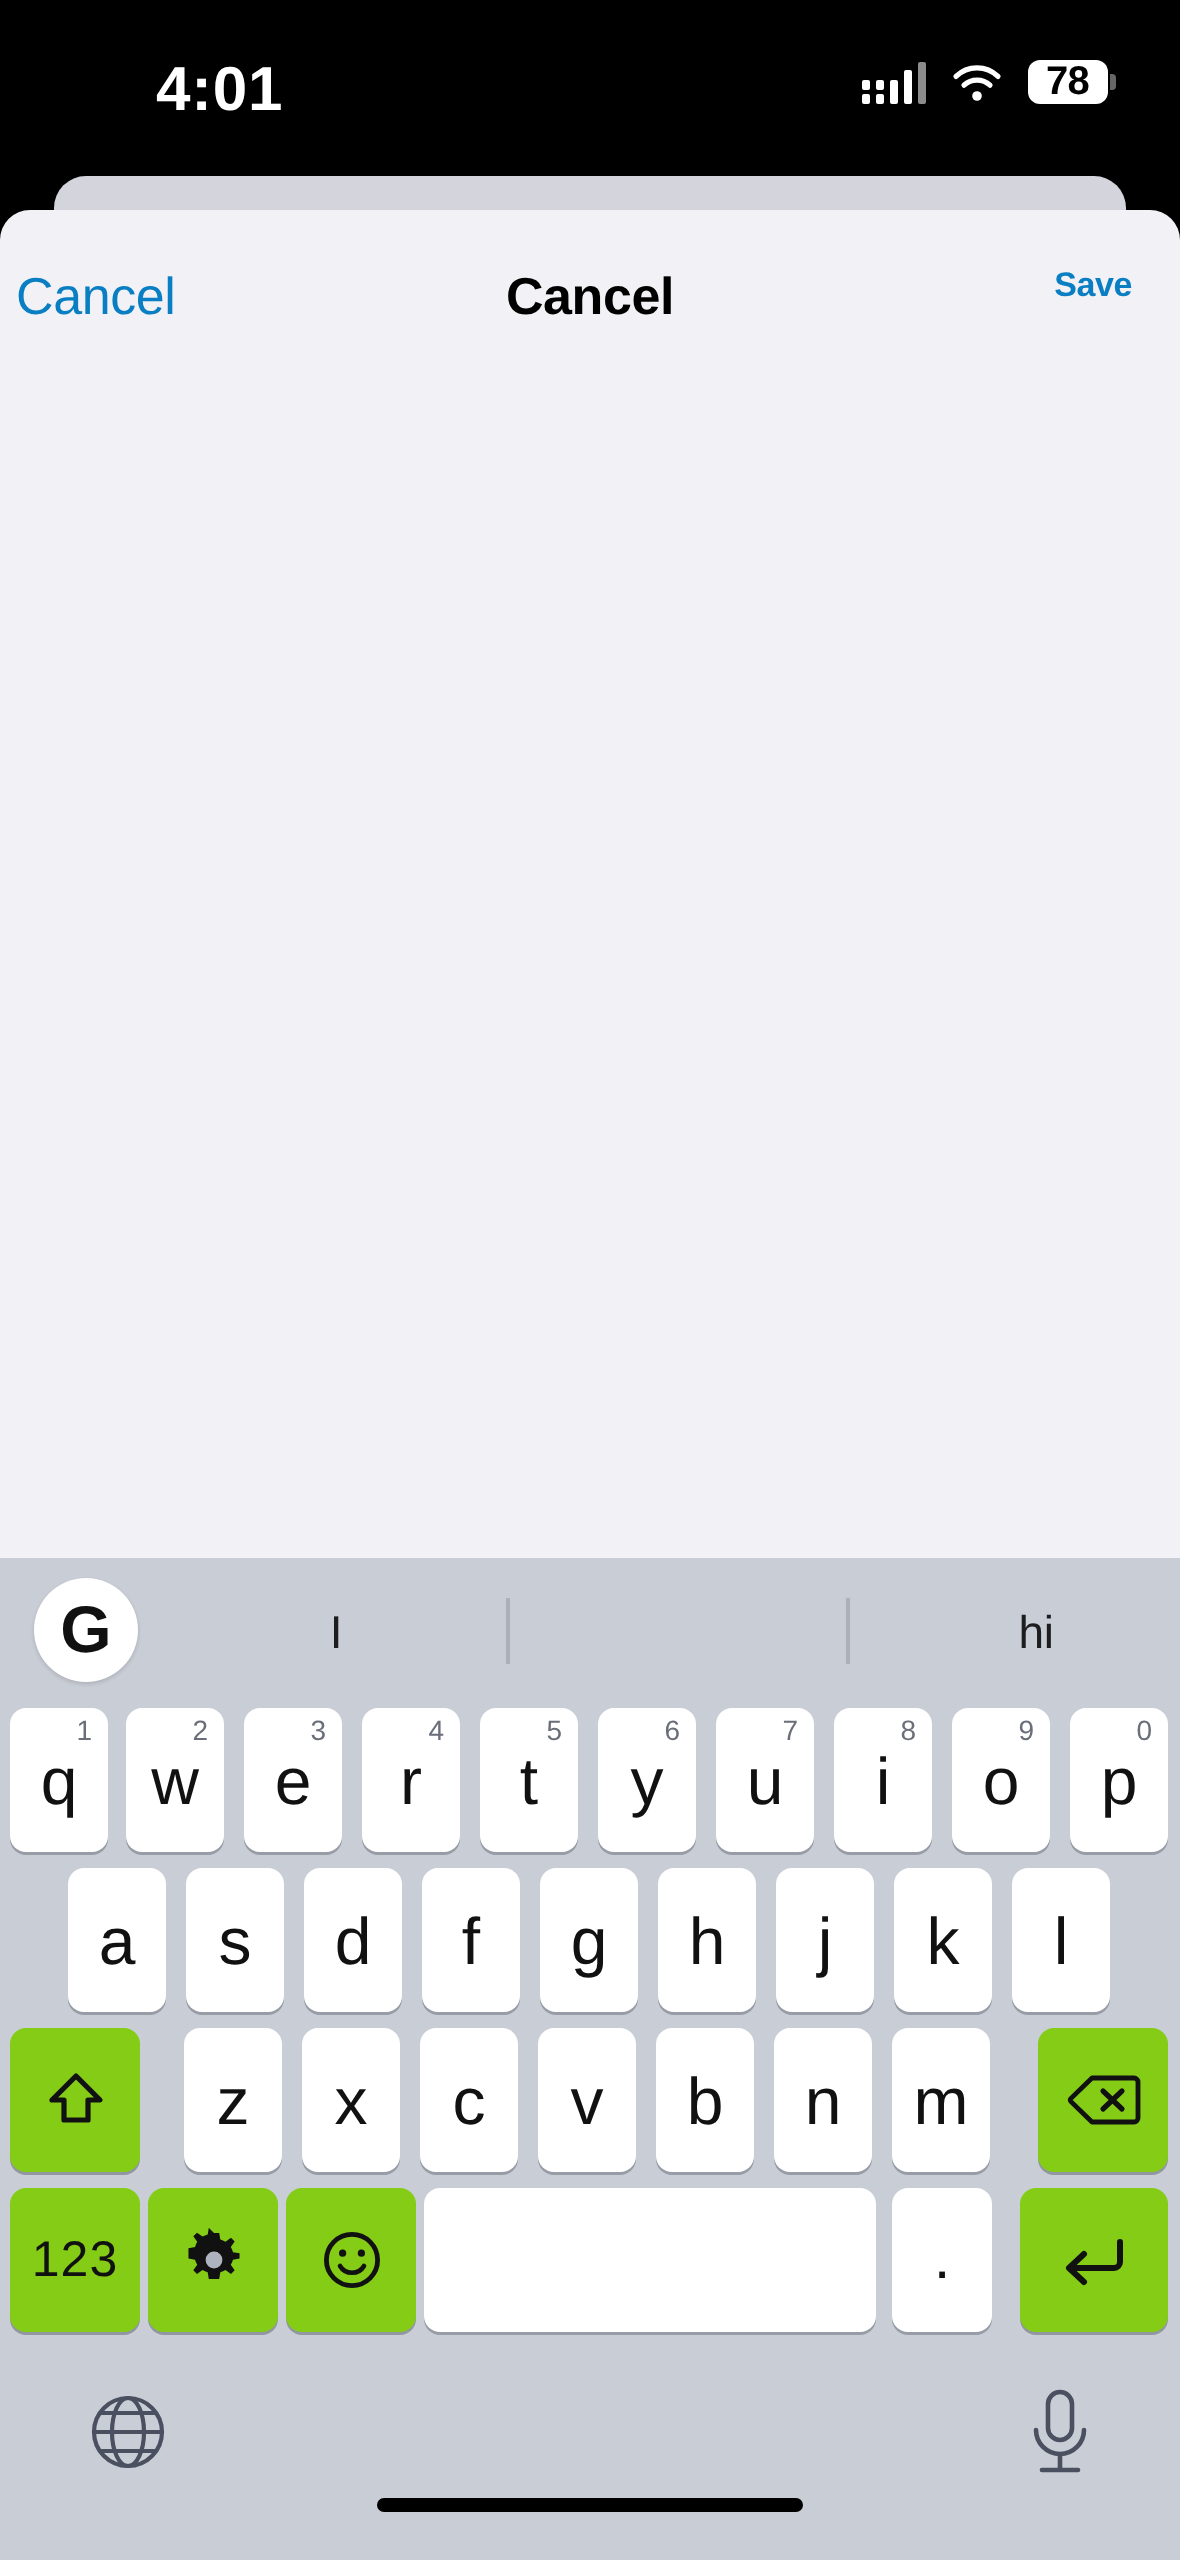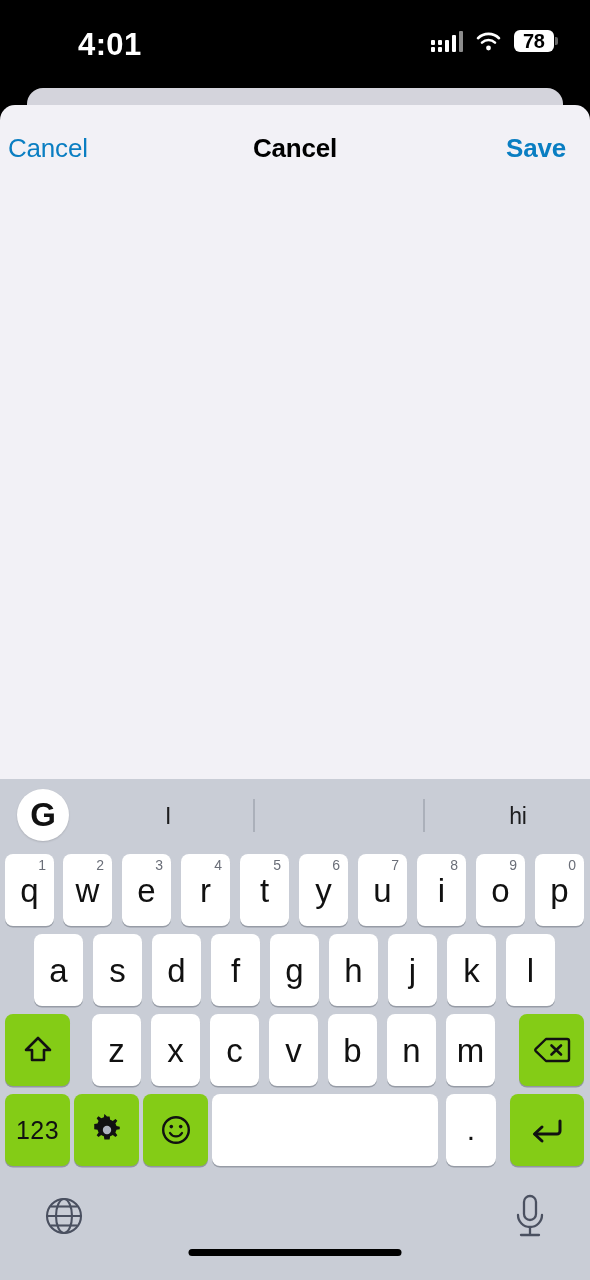--- a/index.html
+++ b/index.html
@@ -54,21 +54,21 @@
     position:absolute; left:8px; top:28px;
     font-size:26px; color:#0a7ec2; letter-spacing:-.2px;
   }
   .nav-title {
     position:absolute; left:0; right:0; top:28px;
     text-align:center; font-size:26px; font-weight:700; color:#000;
     letter-spacing:-.2px;
   }
   .nav-save {
     position:absolute; right:24px; top:28px;
-    font-size:26px; color:#0a7ec2; font-weight:600; letter-spacing:-.2px;
+    font-size:17px; color:#0a7ec2; font-weight:600; letter-spacing:-.2px;
   }
 
   
   .text-card {
     position:absolute; left:24px; top:133px; width:542px; height:257px;
     background:#fff; border-radius:15px;
   }
   .text-body {
     position:absolute; left:24px; top:27px; right:22px;
     font-size:24.5px; line-height:43px; color:#15161a;

